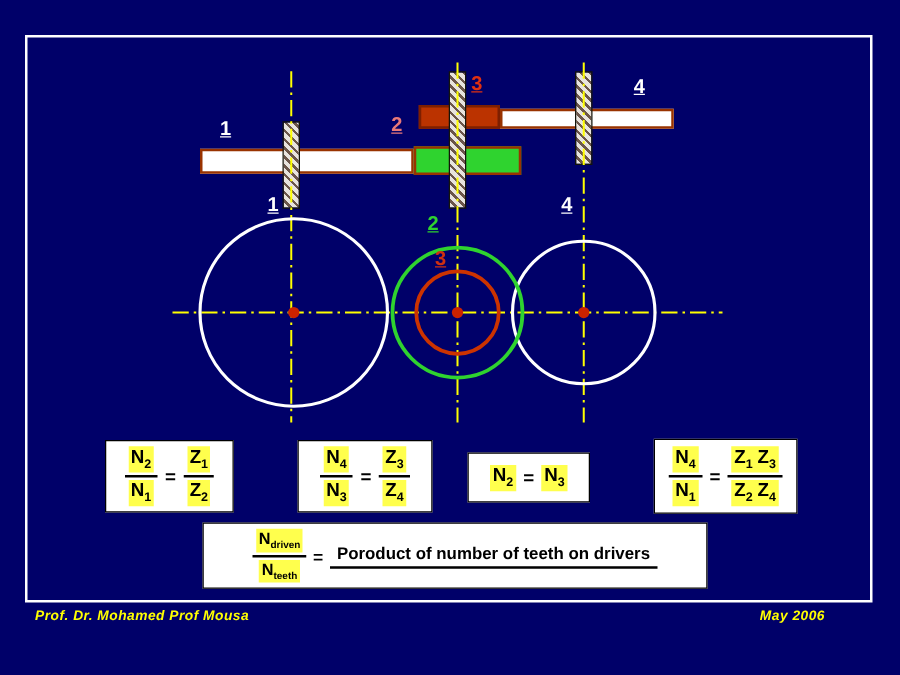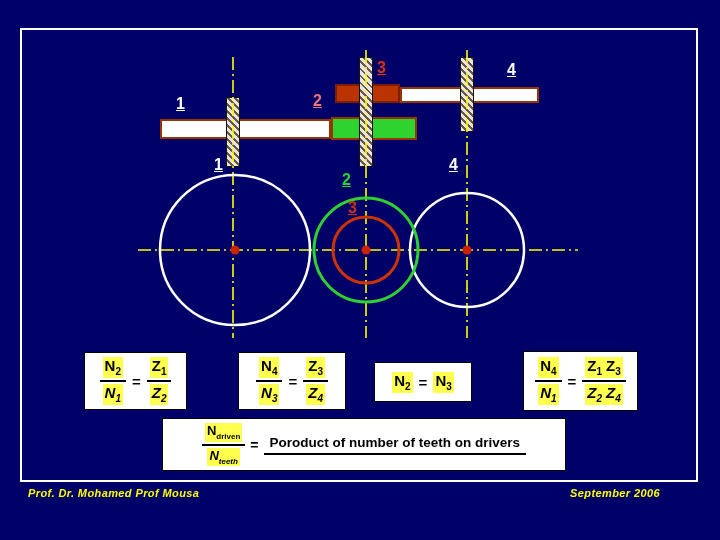--- a/index.html
+++ b/index.html
@@ -19,21 +19,21 @@
 
   .overlay { position:absolute; left:0; top:0; pointer-events:none; }
 
   .glabel { position:absolute; font-size:16px; font-weight:bold; text-decoration:underline; line-height:1; }
 
   
   .fbox { position:absolute; background:#ffffff; border:1px solid #000000; color:#000000;
           display:flex; align-items:center; justify-content:center; font-weight:bold; }
   .frac { display:inline-flex; flex-direction:column; align-items:center; }
   .num  { border-bottom:2px solid #000; padding:1px 3px 2px; display:flex; align-items:flex-end; justify-content:center; }
-  .den  { padding:2px 3px 1px; display:flex; align-items:flex-start; justify-content:center;font-style:italic; }
+  .den  { padding:2px 3px 1px; display:flex; align-items:flex-start; justify-content:center; }
   .tok  { background:#ffff4d; padding:0 2px; font-size:15px; line-height:1.2; white-space:nowrap; }
   .tok sub { font-size:10px; }
   .eq   { margin:0 6px; font-size:15px; }
   .f5 .tok { font-size:13px; }
   .f5 .tok sub { font-size:8px; }
   .f5 .eq { margin:0 5px; font-size:14px; }
   .plain { font-size:13.5px; padding:0 3px; white-space:nowrap; line-height:1.25; }
 
   .footer { position:absolute; color:#ffff00; font-weight:bold; font-style:italic;
             font-size:11px; letter-spacing:0.4px; }
@@ -158,14 +158,14 @@
     </div>
     <span class="eq">=</span>
     <div class="frac">
       <div class="num">
           <span class="plain">Poroduct of number of teeth on drivers</span>
         </div>
     </div>
   </div>
 
   <div class="footer" style="left:28px; top:487px;">Prof. Dr. Mohamed Prof Mousa</div>
-  <div class="footer" style="right:60px; top:487px;">September 2006</div>
+  <div class="footer" style="right:60px; top:487px;">May 2006</div>
 </div>
 
 </body></html>

